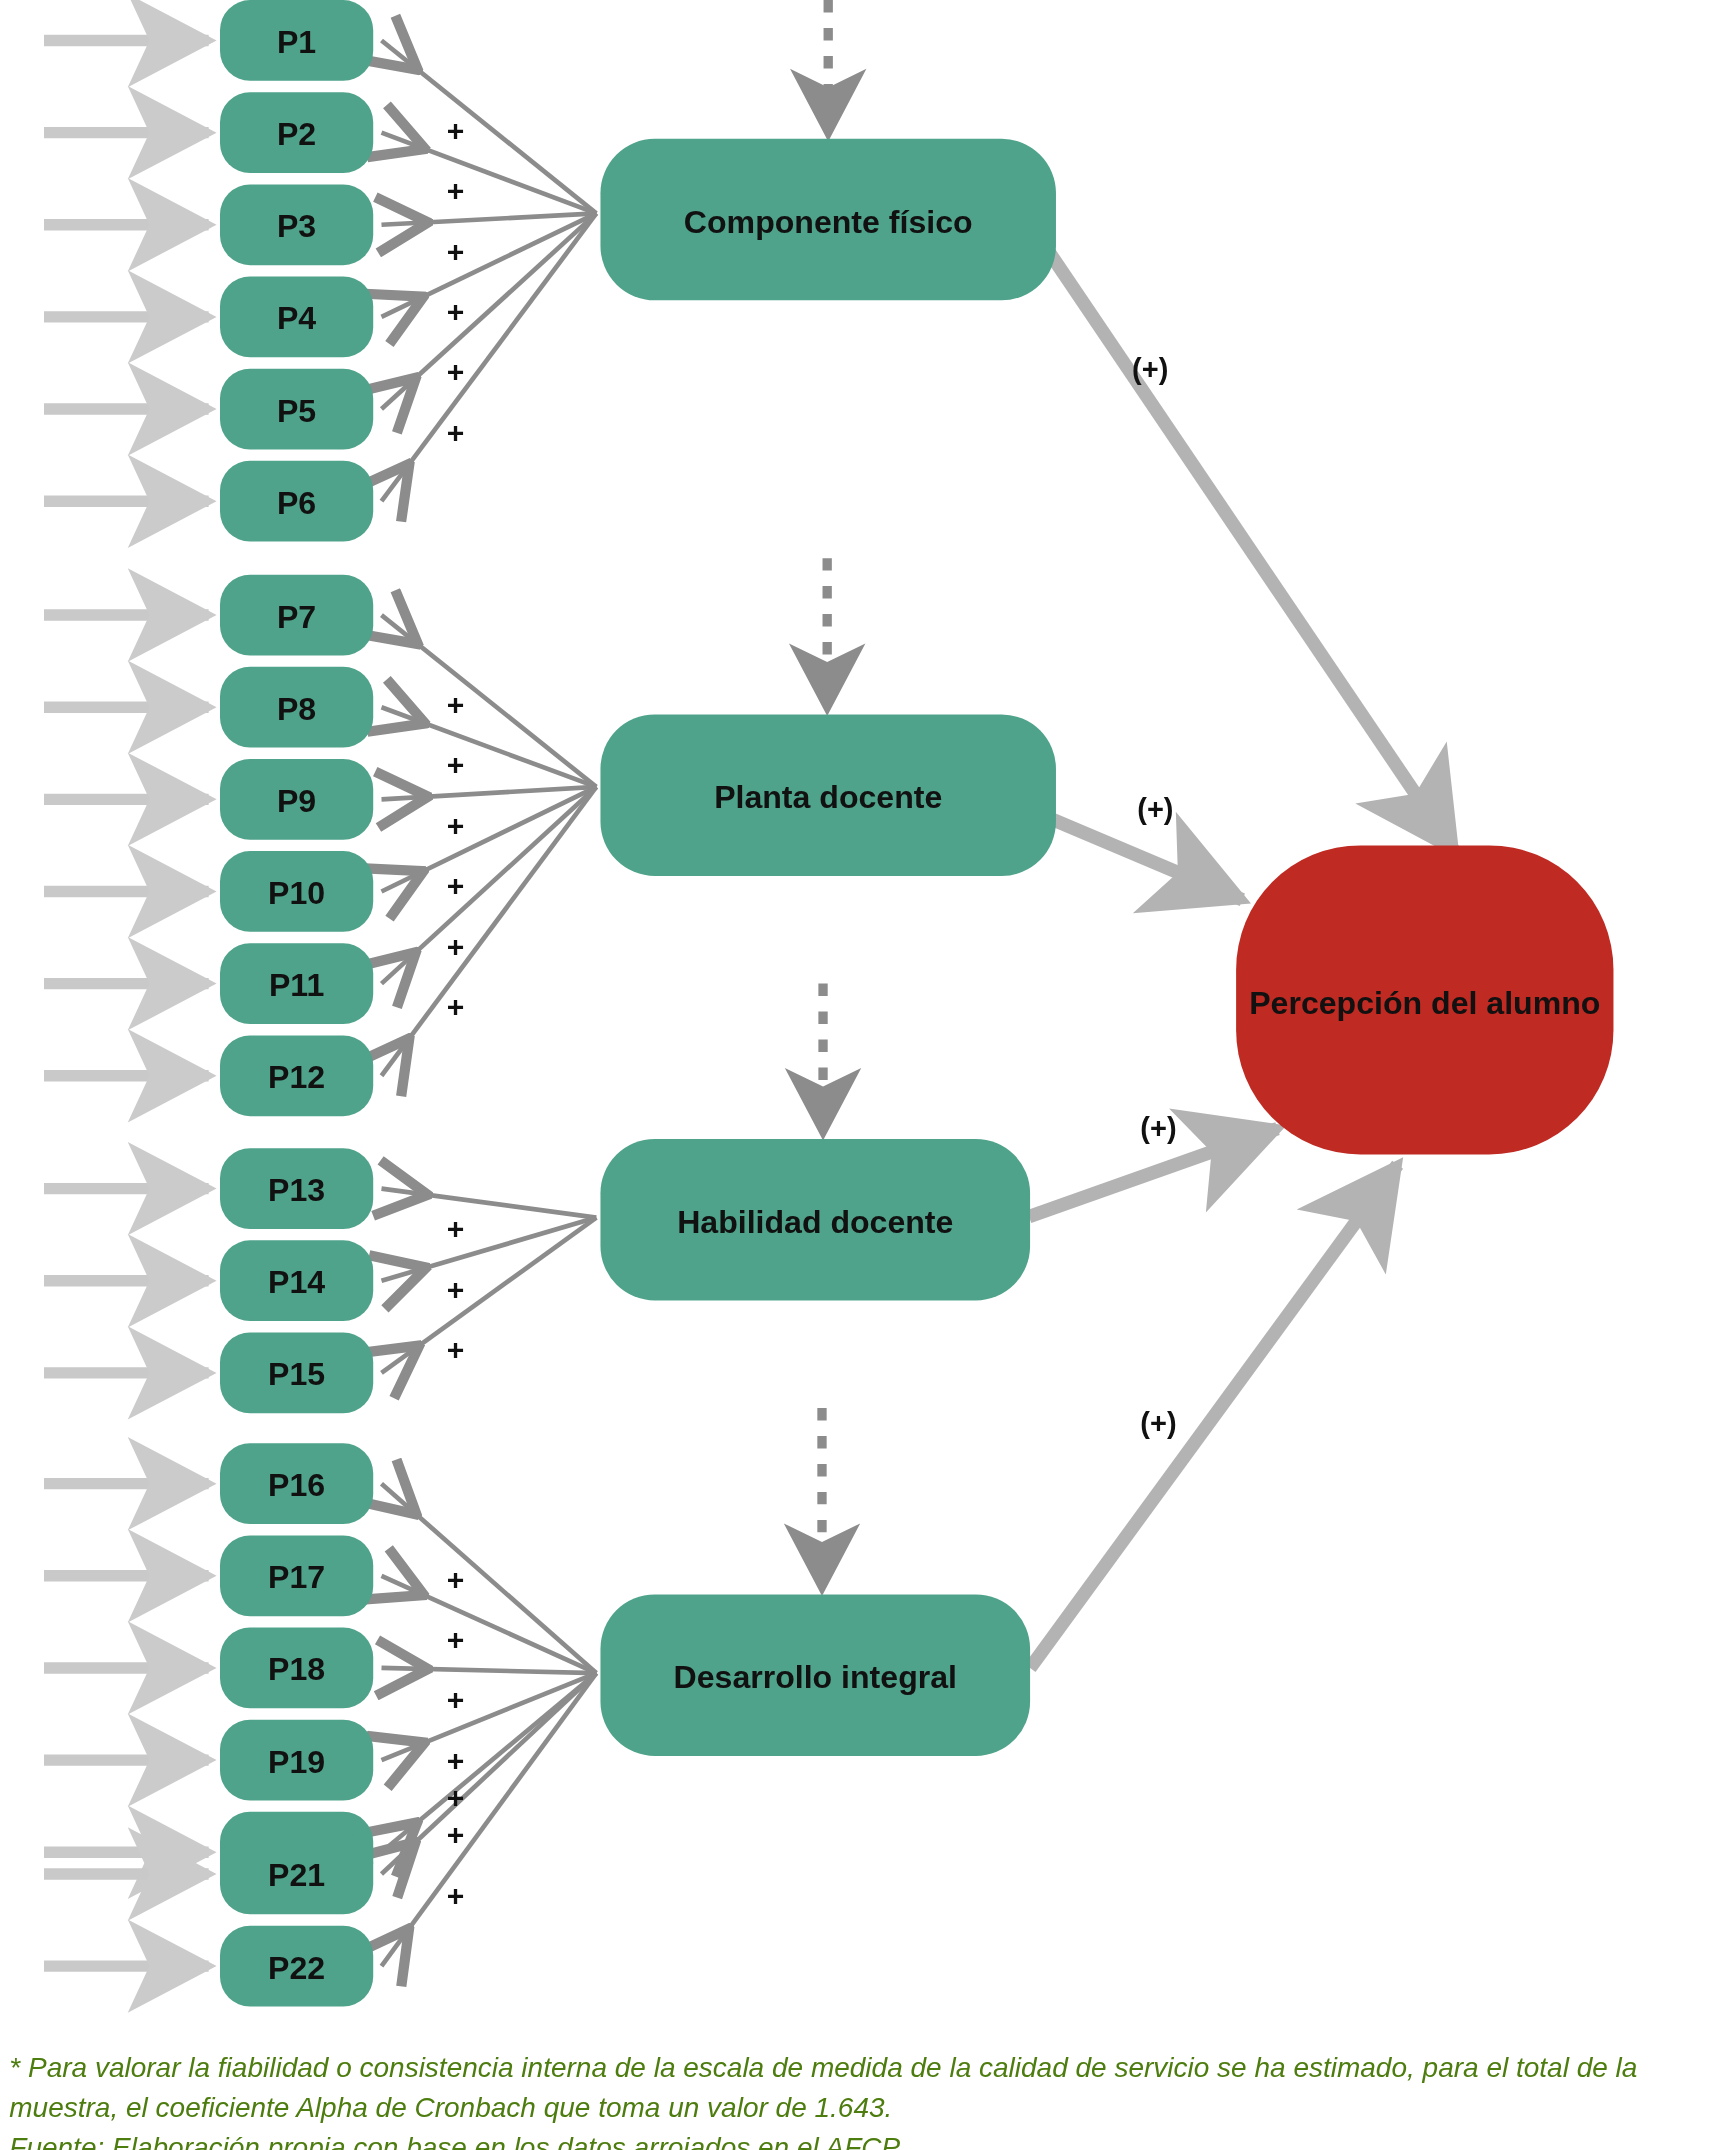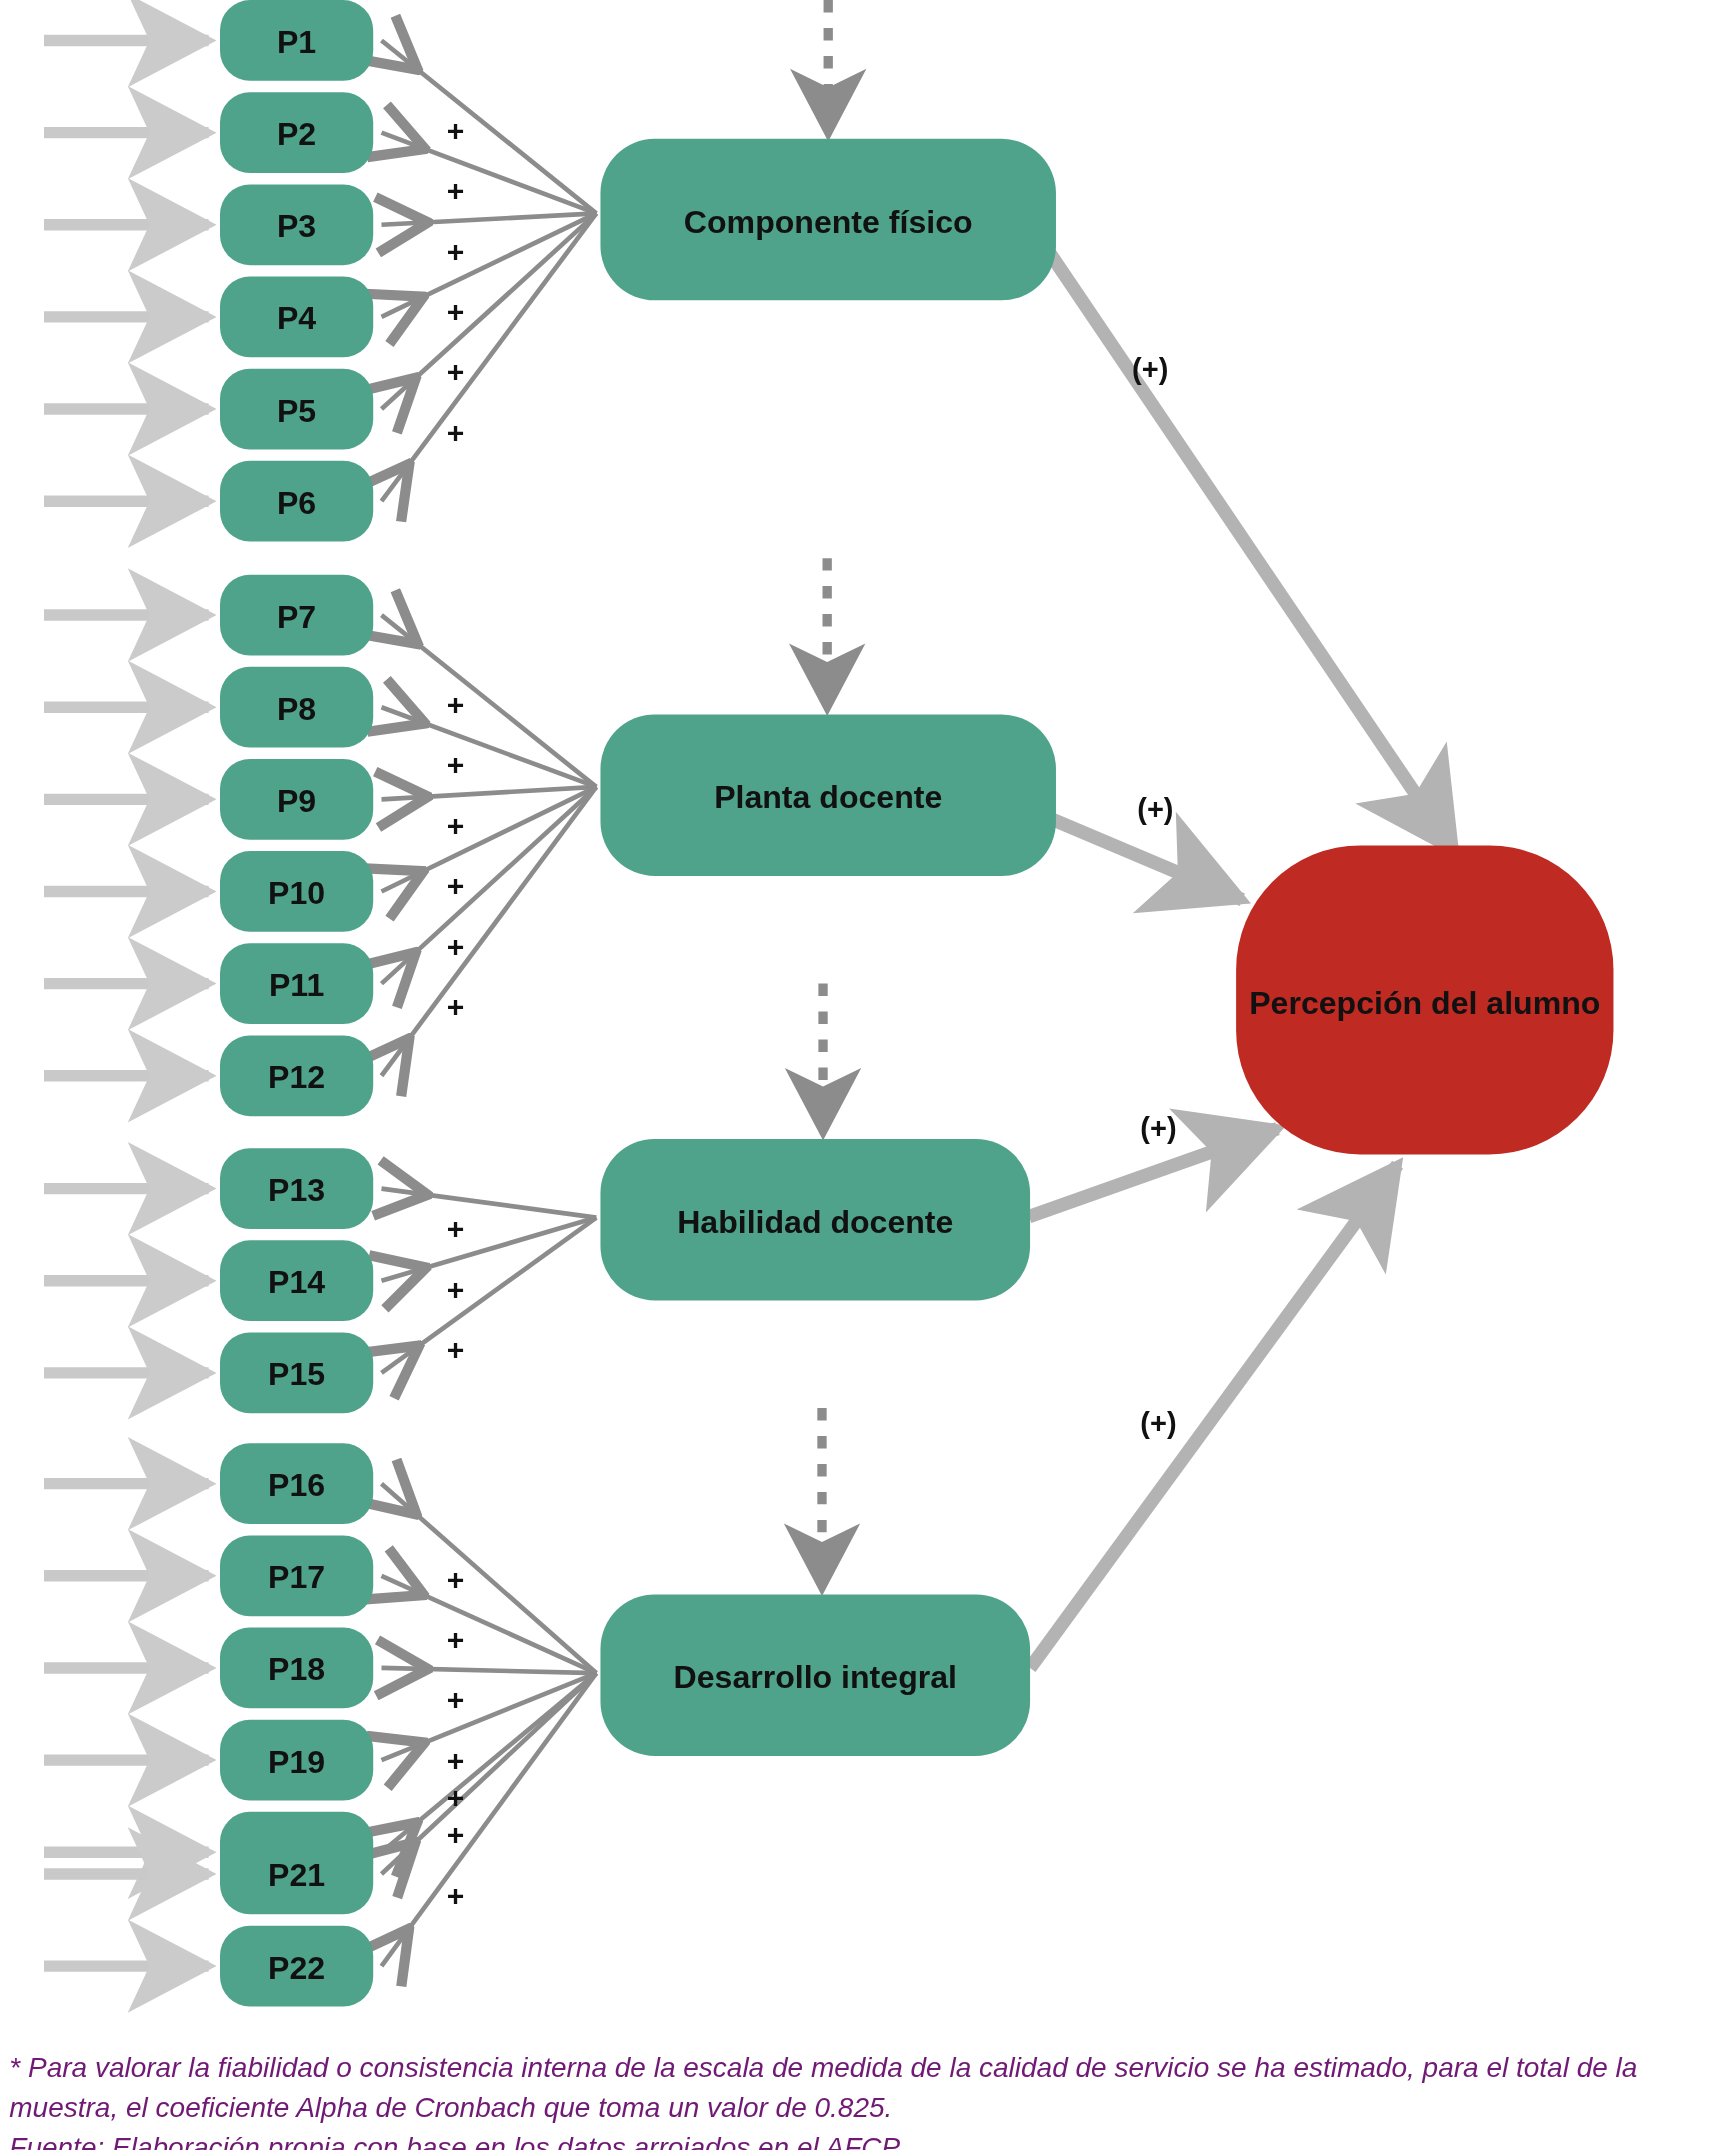--- a/index.html
+++ b/index.html
@@ -9,21 +9,21 @@
   .ind-label{font-family:"Liberation Sans",sans-serif;font-weight:bold;font-size:62px;fill:#111111;
              text-anchor:middle;dominant-baseline:central;}
   .lat-label{font-family:"Liberation Sans",sans-serif;font-weight:bold;font-size:62px;fill:#111111;
              text-anchor:middle;dominant-baseline:central;}
   .plus-label{font-family:"Liberation Sans",sans-serif;font-weight:bold;font-size:58px;fill:#111111;
              text-anchor:middle;dominant-baseline:central;}
   .sign-label{font-family:"Liberation Sans",sans-serif;font-weight:bold;font-size:56px;fill:#111111;
              text-anchor:middle;dominant-baseline:central;}
   #footnote{position:absolute;left:9.3px;top:2050px;width:1718px;}
   #footnote p{margin:0 0 4.1px 0;font-family:"Liberation Sans",sans-serif;font-style:italic;
-              font-size:28px;line-height:1.28;color:#701a75;}
+              font-size:28px;line-height:1.28;color:#4d7c0f;}
 </style>
 </head>
 <body>
 
 <div id="stage">
 
   <svg id="diagram" viewBox="0 0 3346 4155">
     <defs>
       <marker id="mk-load" markerWidth="14" markerHeight="14" refX="11" refY="7" orient="auto" markerUnits="strokeWidth">
         <path d="M12,1 L1,7 L12,13" fill="none" stroke="#8C8C8C" stroke-width="2.2"></path>
@@ -240,18 +240,18 @@
     <g id="layer-signs">
         <text x="2222" y="712" class="sign-label">(+)</text>
         <text x="2232" y="1562" class="sign-label">(+)</text>
         <text x="2238" y="2178" class="sign-label">(+)</text>
         <text x="2238" y="2748" class="sign-label">(+)</text>
       </g>
   </svg>
 
   <div id="footnote">
     <p>* Para valorar la fiabilidad o consistencia interna de la escala de medida de la calidad de servicio se ha estimado, para el total de la</p>
-    <p>muestra, el coeficiente Alpha de Cronbach que toma un valor de 0.825.</p>
+    <p>muestra, el coeficiente Alpha de Cronbach que toma un valor de 1.643.</p>
     <p>Fuente: Elaboración propia con base en los datos arrojados en el AFCP.</p>
   </div>
 
 </div>
 
 
 </body></html>

